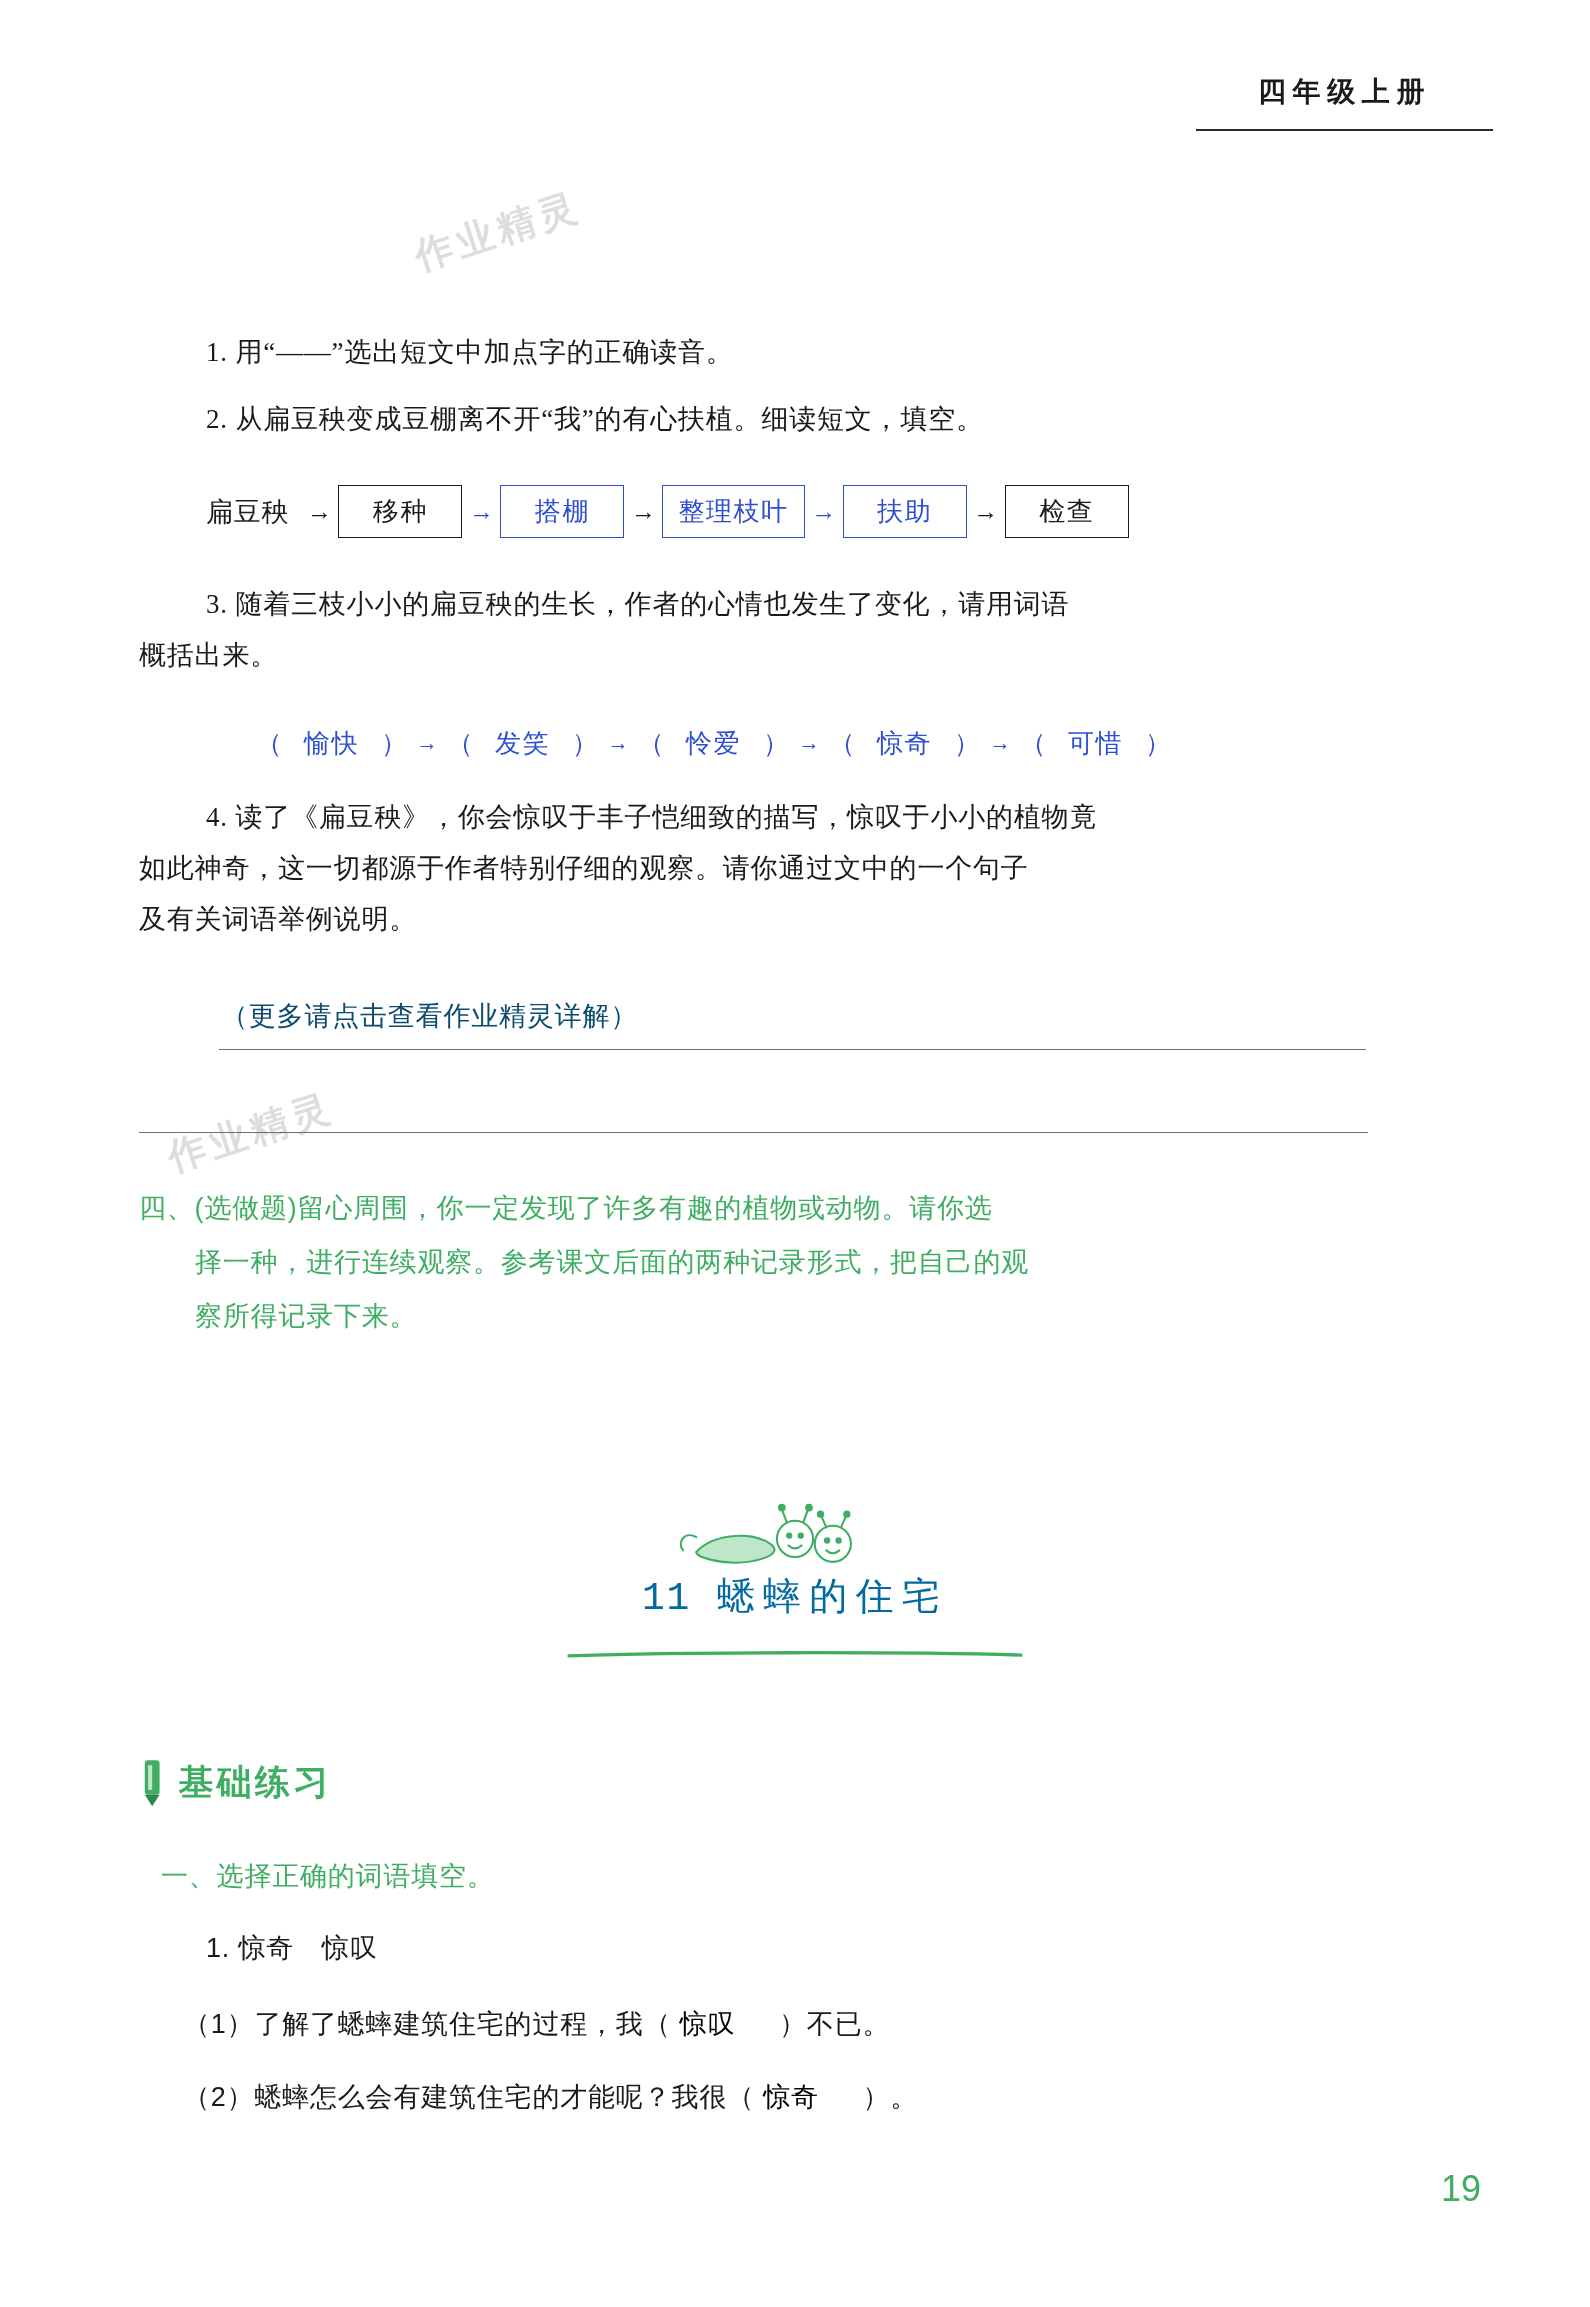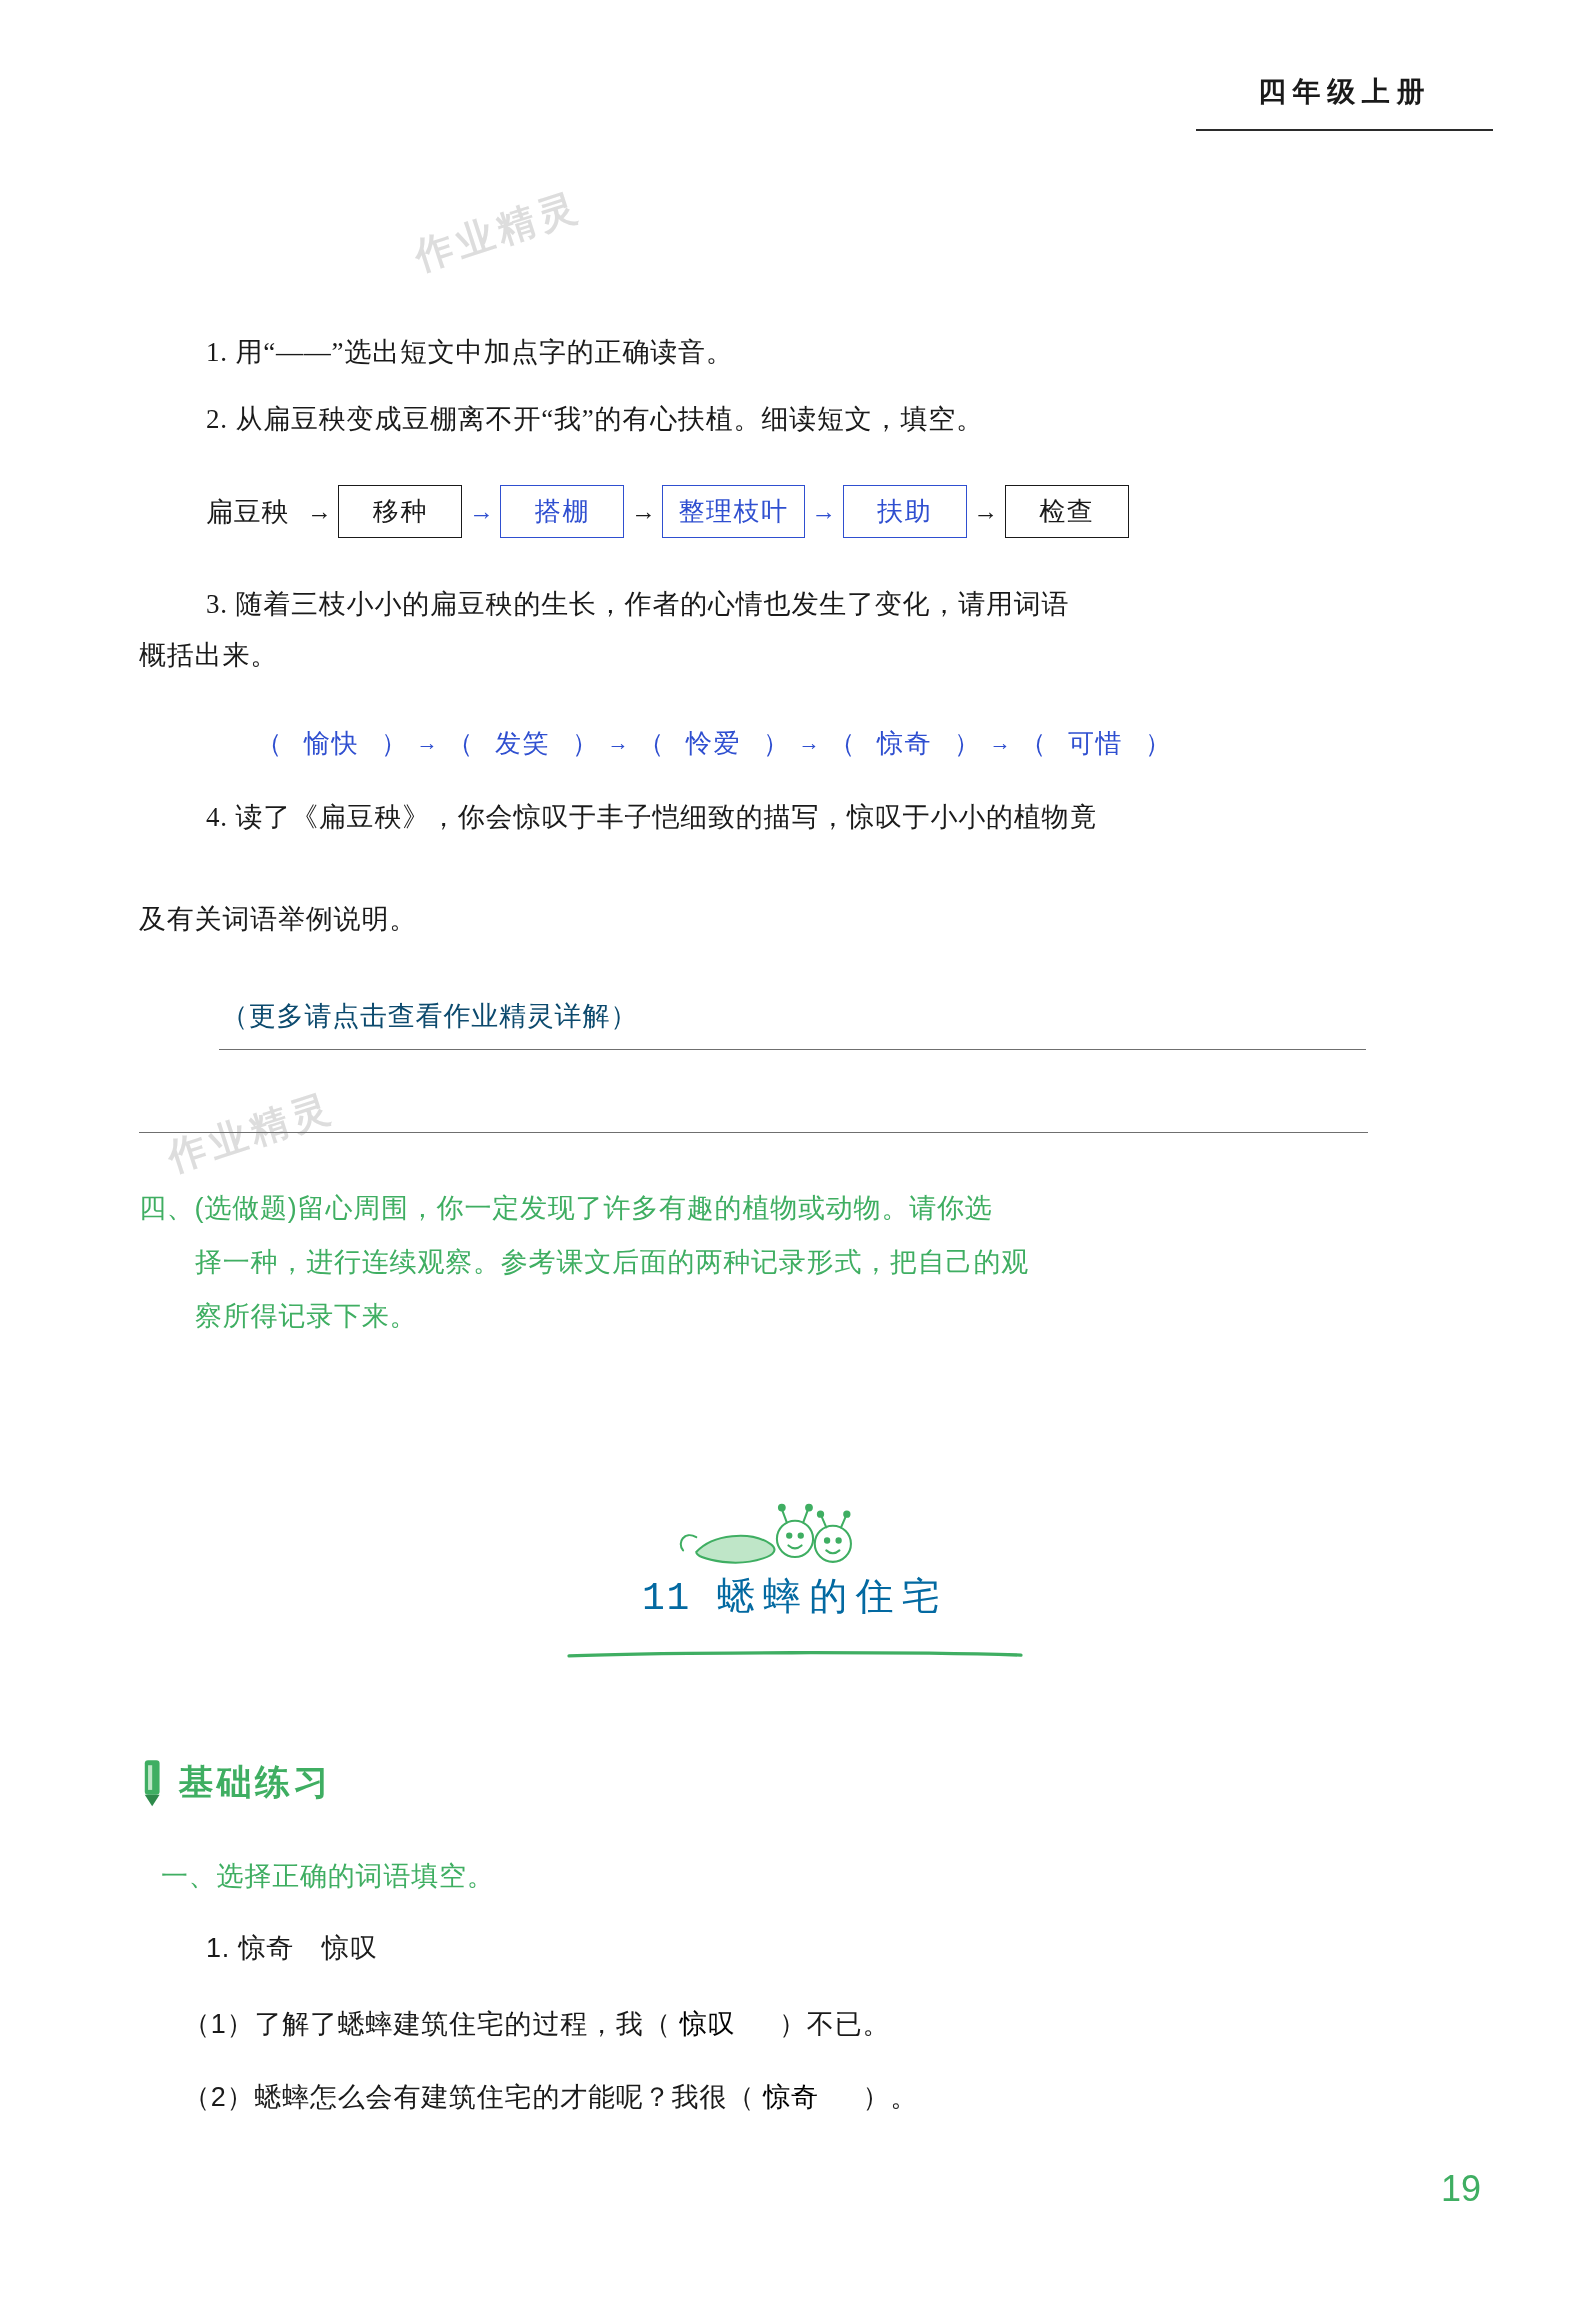--- a/index.html
+++ b/index.html
@@ -330,20 +330,21 @@
     <span class="sep">→</span>
     <span class="paren">（</span>
     <span class="word">可惜</span>
     <span class="paren">）</span>
   </div>
 
   <div class="para" style="left:206px; top:792px; width:1320px;">
     <span>4.</span>
     <span>读了《扁豆秧》，你会惊叹于丰子恺细致的描写，惊叹于小小的植物竟</span>
   </div>
+  <div class="para" style="left:139px; top:843px; width:1353px;">如此神奇，这一切都源于作者特别仔细的观察。请你通过文中的一个句子</div>
   <div class="para" style="left:139px; top:894px; width:1353px;">及有关词语举例说明。</div>
 
   <div class="detail-link">（更多请点击查看作业精灵详解）</div>
   <div class="rule" style="left:219px; top:1049px; width:1147px;"></div>
   <div class="rule" style="left:139px; top:1132px; width:1229px;"></div>
 
   <div class="green-block">
     <div class="l1">四、(选做题)留心周围，你一定发现了许多有趣的植物或动物。请你选</div>
     <div class="l2">择一种，进行连续观察。参考课文后面的两种记录形式，把自己的观</div>
     <div class="l3">察所得记录下来。</div>

